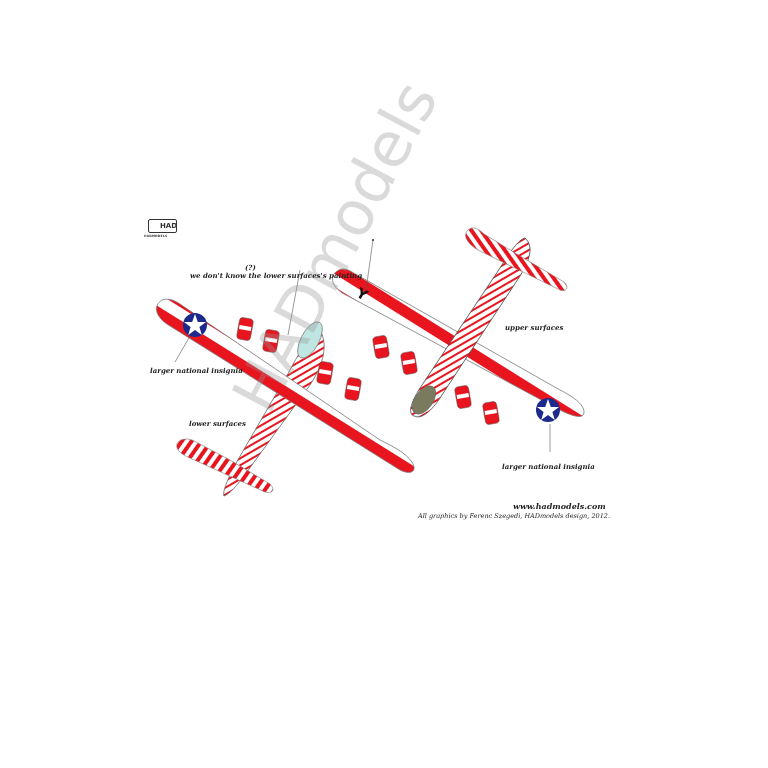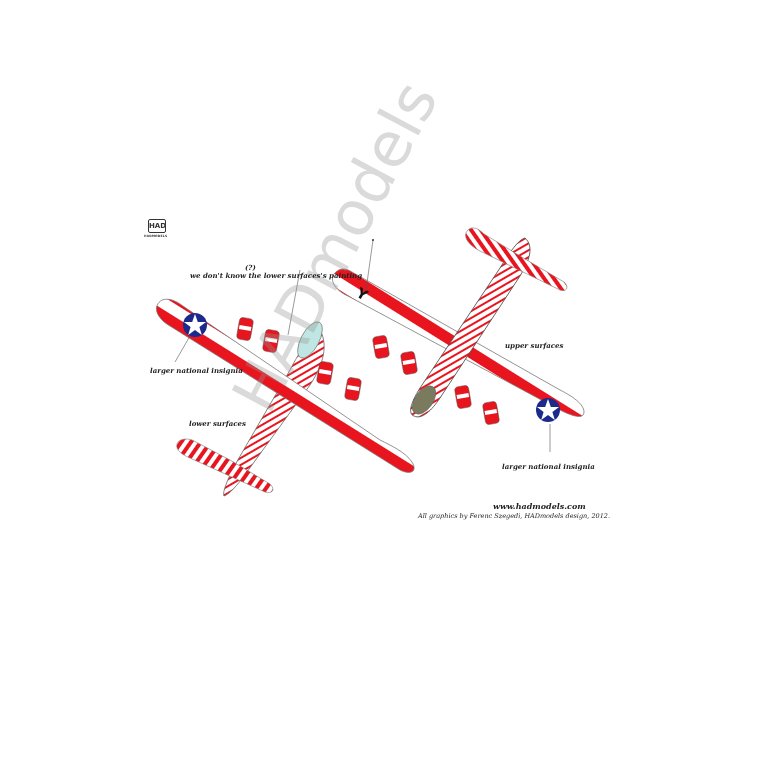--- a/index.html
+++ b/index.html
@@ -1,19 +1,19 @@
 <!DOCTYPE html>
 <html><head>
   <meta charset="utf-8">
   <style>
     html, body { margin: 0; padding: 0; background: #ffffff; }
     body { width: 768px; height: 768px; position: relative; overflow: hidden; font-family: "DejaVu Serif", serif; }
     .abs { position: absolute; }
     .caption { font-family: "DejaVu Serif", serif; font-style: italic; font-weight: bold; font-size: 7px; color: #222; white-space: nowrap; }
-    .logo-box { position: absolute; left: 148px; top: 219px; width: 16px; height: 12px; border: 1.2px solid #333; border-radius: 2px; font-family: "DejaVu Sans", sans-serif; font-size: 7px; font-weight: bold; color: #333; text-align: center; line-height: 12px; }
+    .logo-box { position: absolute; left: 148px; top: 219px; width: 16px; height: 12px; border: 1.2px solid #333; border-radius: 2px; font-family: "DejaVu Sans", sans-serif; font-size: 7px; font-weight: bold; color: #333; text-align: center; line-height: 12px; padding-left: 11px; }
     .logo-sub { position: absolute; left: 144px; top: 234px; font-family: "DejaVu Sans", sans-serif; font-size: 3px; font-weight: bold; color: #333; letter-spacing: 0.2px; }
     .watermark { position: absolute; left: 250px; top: 370px; font-family: "DejaVu Sans", sans-serif; font-size: 62px; color: rgba(150,150,150,0.35); transform: rotate(-62deg); transform-origin: left center; white-space: nowrap; pointer-events: none; }
     svg { position: absolute; left: 0; top: 0; }
   </style>
 </head>
 <body>
 
 <svg width="768" height="768" viewBox="0 0 768 768">
   <defs>
     <pattern id="stripesL" patternUnits="userSpaceOnUse" width="22" height="22" patternTransform="rotate(32)">
@@ -108,17 +108,17 @@
 
 <div class="watermark">HADmodels</div>
 
 <div class="logo-box">HAD</div>
 <div class="logo-sub">HADMODELS</div>
 
 <div class="abs caption" style="left:245px; top:263px;">(?)</div>
 <div class="abs caption" style="left:190px; top:271px;font-style:italic;">we don't know the lower surfaces's painting</div>
 <div class="abs caption" style="left:150px; top:366px;">larger national insignia</div>
 <div class="abs caption" style="left:189px; top:399px;margin-top:20px;">lower surfaces</div>
-<div class="abs caption" style="left:505px; top:341px;">upper surfaces</div>
+<div class="abs caption" style="left:505px; top:323px;">upper surfaces</div>
 <div class="abs caption" style="left:502px; top:462px;">larger national insignia</div>
 
-<div class="abs caption" style="left:493px; top:501px; font-size:8px;">www.hadmodels.com</div>
+<div class="abs caption" style="left:513px; top:501px; font-size:8px;">www.hadmodels.com</div>
 <div class="abs caption" style="left:418px; top:512px; font-size:6.5px; font-weight:normal;">All graphics by Ferenc Szegedi, HADmodels design, 2012.</div>
 
 </body></html>

